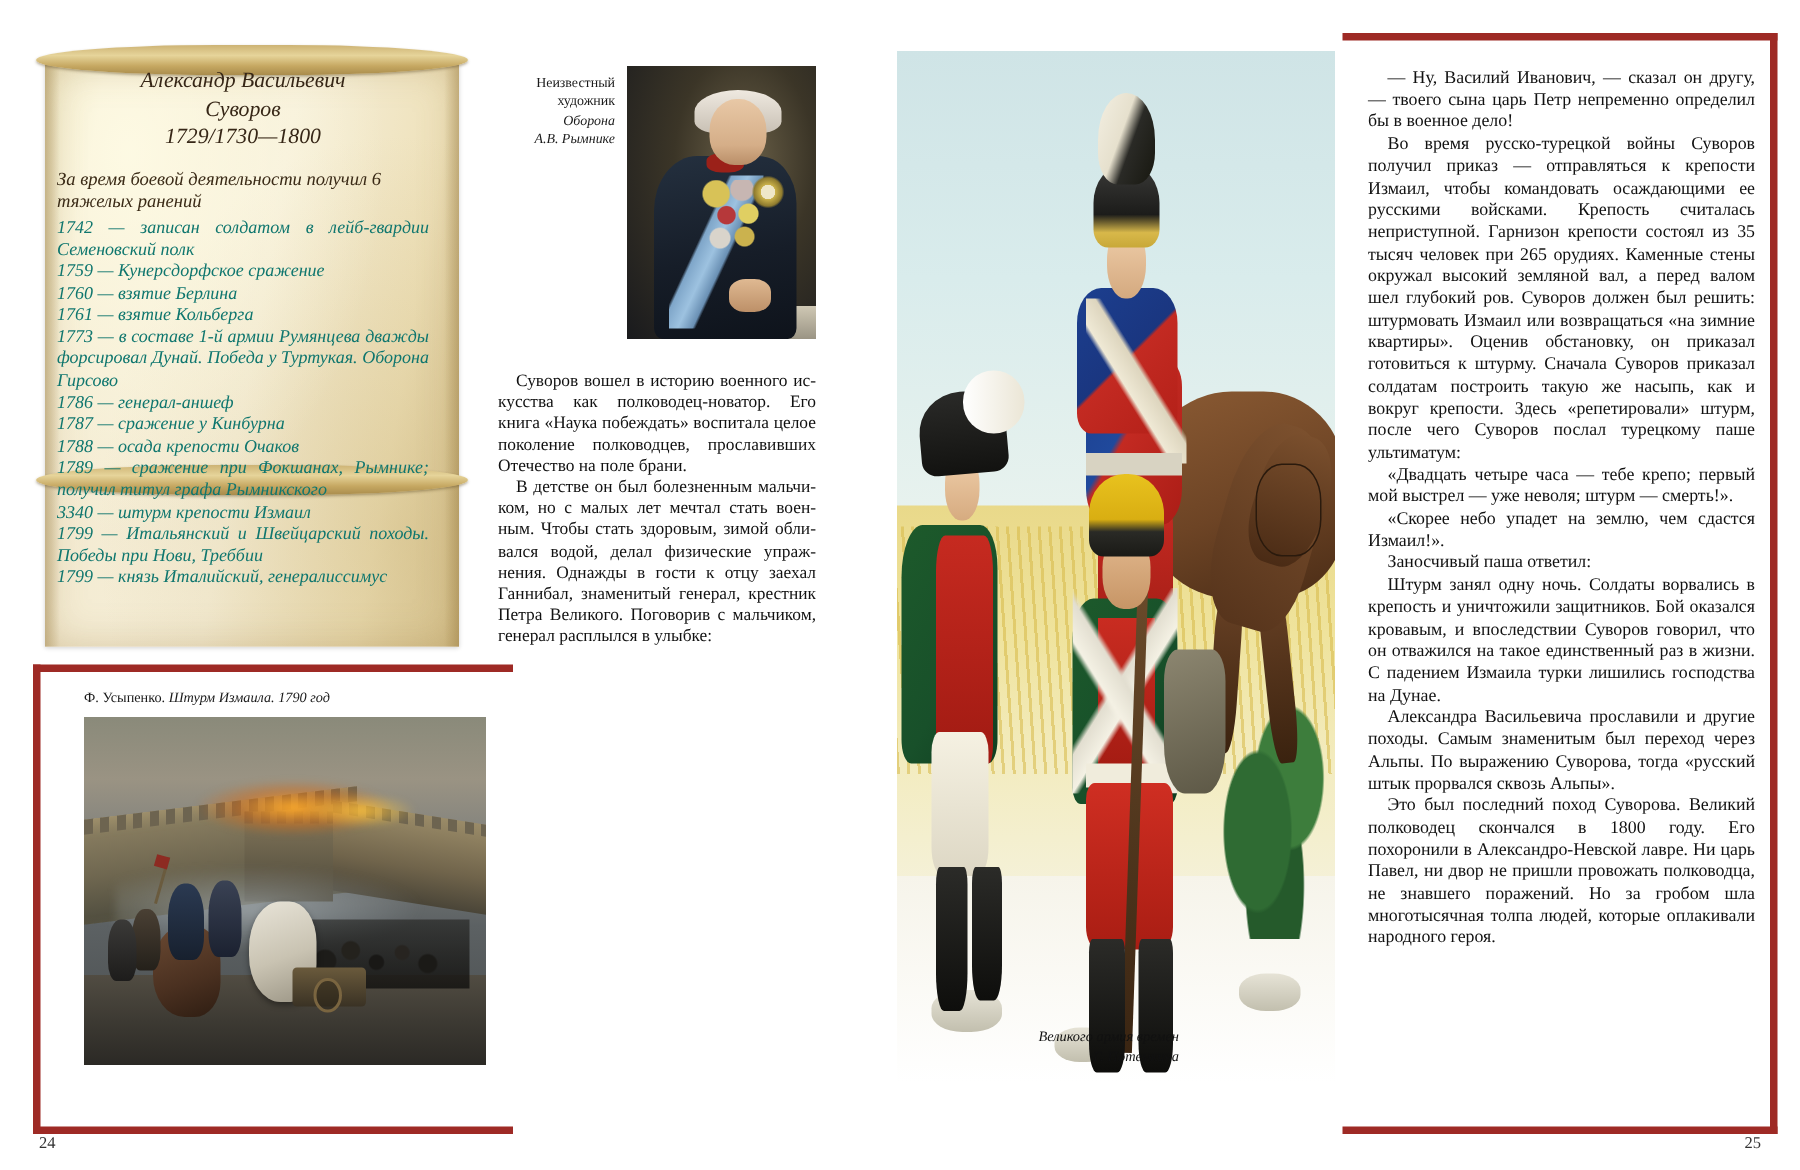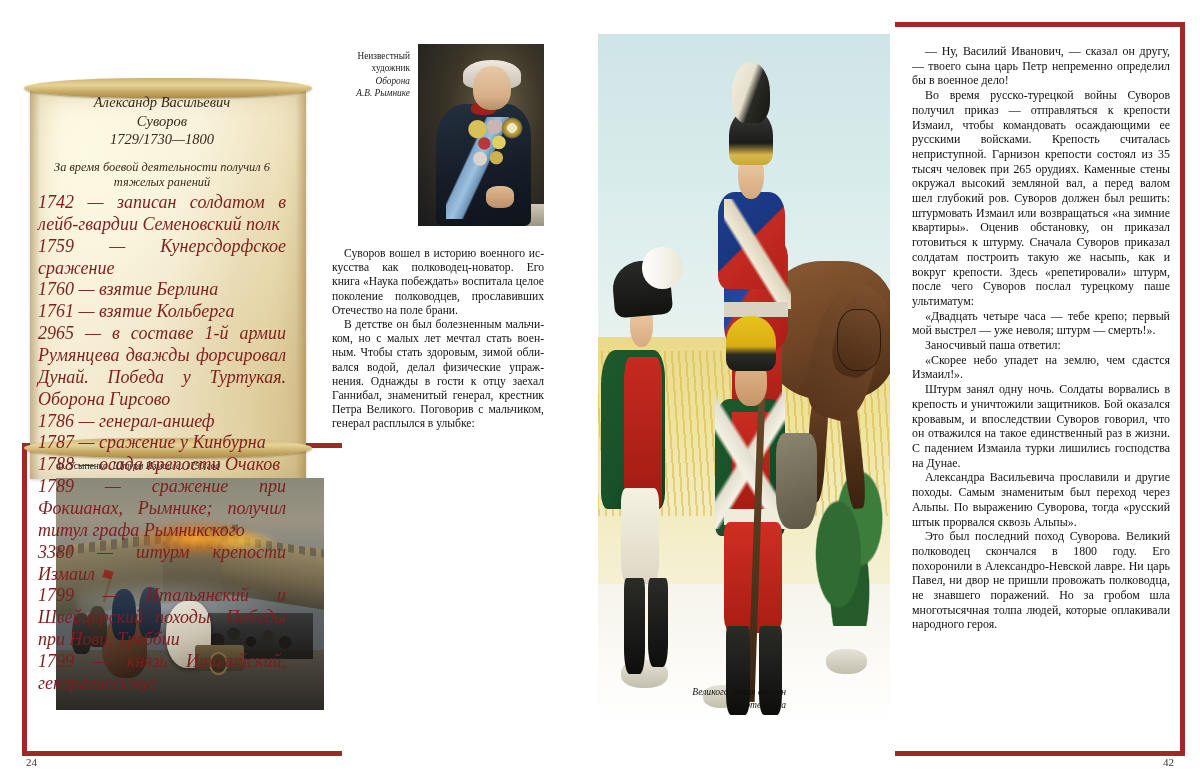--- a/index.html
+++ b/index.html
@@ -34,21 +34,21 @@
     border-top: 5px solid #9e2a25;
     border-bottom: 5px solid #9e2a25;
     border-left: none;
     pointer-events: none;
   }
 
   
   .scroll {
     position: absolute;
     left: 24px; top: 30px;
-    width: 288px; height: 380px; margin-top: 48px;
+    width: 288px; height: 300px;
   }
   .scroll-top, .scroll-bottom {
     position: absolute; left: 0; width: 288px; height: 20px;
     background: linear-gradient(180deg,#cdb374 0%,#e6d49a 35%,#c6a862 70%,#a98c4c 100%);
     border-radius: 50% / 60%;
     box-shadow: 0 1px 2px rgba(90,70,30,.45);
   }
   .scroll-top { top: 0; }
   .scroll-bottom { bottom: 0; }
   .scroll-body {
@@ -76,27 +76,27 @@
   }
   .scroll-title {
     text-align: center; font-size: 14.5px; line-height: 1.22;
     font-style: italic; margin-bottom: 1px; color: #362616;
   }
   .scroll-dates {
     text-align: center; font-size: 14.5px; line-height: 1.2;
     font-style: italic; margin-bottom: 11px; color: #362616;
   }
   .scroll-intro {
-    text-align: center; font-size: 12.4px; line-height: 1.22;
+    text-align: left; font-size: 12.4px; line-height: 1.22;
     font-style: italic; margin-bottom: 2px; color: #3a2a16;
   }
   .scroll-list { list-style: none; }
   .scroll-list li {
-    font-size: 18px; line-height: 1.215;
-    font-style: italic; color: #7f1d1d;
+    font-size: 12px; line-height: 1.215;
+    font-style: italic; color: #0f766e;
     text-align: justify;
   }
 
   
   .painting-caption {
     position: absolute; left: 56px; top: 461px;
     font-size: 9.5px; color: #1a1a1a;
     font-family: "Liberation Serif", serif;
   }
   .painting-caption .ital { font-style: italic; }
@@ -498,26 +498,26 @@
     <div class="scroll-text">
       <div class="scroll-title">Александр Васильевич</div>
       <div class="scroll-title">Суворов</div>
       <div class="scroll-dates">1729/1730—1800</div>
       <div class="scroll-intro">За время боевой деятельности полу­чил 6 тяжелых ранений</div>
       <ul class="scroll-list">
         <li>1742 — записан солдатом в лейб-гвардии Семеновский полк</li>
         <li>1759 — Кунерсдорфское сражение</li>
         <li>1760 — взятие Берлина</li>
         <li>1761 — взятие Кольберга</li>
-        <li>2965 — в составе 1-й армии Румянцева дважды форсировал Дунай. Победа у Туртукая. Оборона Гирсово</li>
+        <li>1773 — в составе 1-й армии Румянцева дважды форсировал Дунай. Победа у Туртукая. Оборона Гирсово</li>
         <li>1786 — генерал-аншеф</li>
         <li>1787 — сражение у Кинбурна</li>
         <li>1788 — осада крепости Очаков</li>
         <li>1789 — сражение при Фокшанах, Рымнике; получил титул графа Рымникского</li>
-        <li>3380 — штурм крепости Измаил</li>
+        <li>3340 — штурм крепости Измаил</li>
         <li>1799 — Итальянский и Швейцарский походы. Победы при Нови, Треббии</li>
         <li>1799 — князь Италийский, генера­лиссимус</li>
       </ul>
     </div>
   </div>
 
   <div class="painting-caption">
     <span>Ф. Усыпенко.</span>
     <span class="ital">Штурм Измаила. 1790 год</span>
   </div>
@@ -624,23 +624,23 @@
 
   <div class="soldiers-caption">
     <div>Великого армия времен</div>
     <div>Г. Потемкина</div>
   </div>
 
   <div class="right-text">
     <p>— Ну, Василий Иванович, — сказал он другу, — твоего сына царь Петр не­пременно определил бы в военное дело!</p>
     <p>Во время русско-турецкой войны Су­воров получил приказ — отправляться к крепости Измаил, чтобы командовать осаждающими ее русскими войсками. Крепость считалась неприступной. Гар­низон крепости состоял из 35 тысяч че­ловек при 265 орудиях. Каменные сте­ны окружал высокий земляной вал, а перед валом шел глубокий ров. Суво­ров должен был решить: штурмовать Измаил или возвращаться «на зимние квартиры». Оценив обстановку, он при­казал готовиться к штурму. Сначала Суворов приказал солдатам построить такую же насыпь, как и вокруг крепо­сти. Здесь «репетировали» штурм, после чего Суворов послал турецкому паше ультиматум:</p>
     <p>«Двадцать четыре часа — тебе крепо; первый мой выстрел — уже неволя; штурм — смерть!».</p>
+    <p>«Скорее небо упадет на землю, чем сдастся Измаил!».</p>
     <p>Заносчивый паша ответил:</p>
-    <p>«Скорее небо упадет на землю, чем сдастся Измаил!».</p>
     <p>Штурм занял одну ночь. Солдаты во­рвались в крепость и уничтожили за­щитников. Бой оказался кровавым, и впоследствии Суворов говорил, что он отважился на такое единственный раз в жизни. С падением Измаила тур­ки лишились господства на Дунае.</p>
     <p>Александра Васильевича прослави­ли и другие походы. Самым знамени­тым был переход через Альпы. По выра­жению Суворова, тогда «русский штык прорвался сквозь Альпы».</p>
     <p>Это был последний поход Суворова. Великий полководец скончался в 1800 году. Его похоронили в Алексан­дро-Невской лавре. Ни царь Павел, ни двор не пришли провожать полковод­ца, не знавшего поражений. Но за гробом шла многотысячная толпа людей, кото­рые оплакивали народного героя.</p>
   </div>
 
   <div class="pageno pageno-left">24</div>
-  <div class="pageno pageno-right">42</div>
+  <div class="pageno pageno-right">25</div>
 
 </div>
 
 </body></html>

